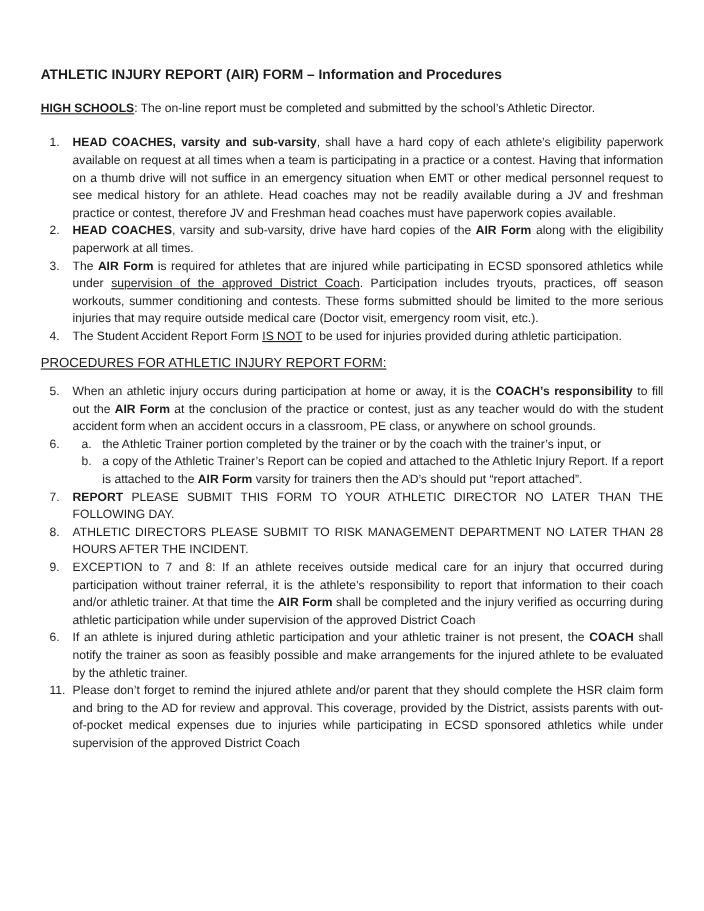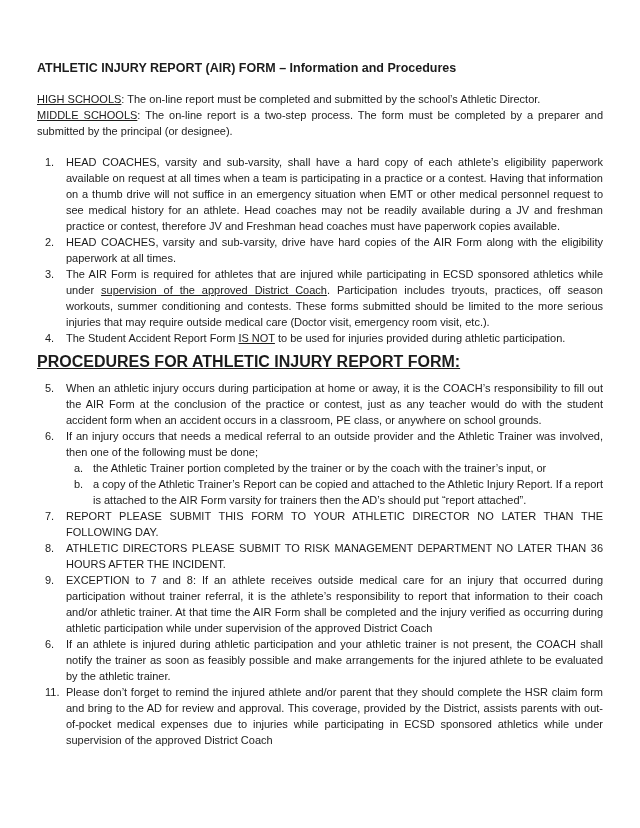--- a/index.html
+++ b/index.html
@@ -23,23 +23,23 @@
     font-weight: bold;
     margin: 0 0 14px 0;
   }
   .para {
     font-size: 11px;
     line-height: 16px;
     margin: 0;
     text-align: justify;
   }
   .section-heading {
-    font-size: 16px;
+    font-size: 12px;
     line-height: 16px;
-    font-weight: bold;
+    font-weight: normal;
     text-decoration: underline;
     margin: 8px 0 10px 0;
   }
   .list { margin: 0; }
   .para + .list { margin-top: 15px; }
   .list-item {
     position: relative;
     padding-left: 29px;
     font-size: 11px;
     line-height: 16px;
@@ -53,31 +53,30 @@
   .sub-item {
     position: relative;
     padding-left: 27px;
     text-align: justify;
   }
   .sub-label {
     position: absolute;
     left: 8px;
     top: 0;
   }
-  .b { font-weight: normal; margin-top: 44px; }
+  .b { font-weight: bold; margin-top: 44px; }
   .u { text-decoration: underline; }
 </style>
 </head>
 <body>
 
 <div class="page">
   <h1 class="doc-title">ATHLETIC INJURY REPORT (AIR) FORM – Information and Procedures</h1>
   <div id="doc-body">
       <p class="para"><span class="b u">HIGH SCHOOLS</span><span>: The on-line report must be completed and submitted by the school’s Athletic Director.</span></p>
-      <p class="para"><span class="b u">MIDDLE SCHOOLS</span><span>: The on-line report is a two-step process.  The form must be completed by a preparer and submitted by the principal (or designee).</span></p>
       <div class="list">
         <div class="list-item">
           <span class="num">1.</span>
           <div class="item-text"><span class="b ">HEAD COACHES, varsity and sub-varsity</span><span>, shall have a hard copy of each athlete’s eligibility paperwork available on request at all times when a team is participating in a practice or a contest. Having that information on a thumb drive will not suffice in an emergency situation when EMT or other medical personnel request to see medical history for an athlete.  Head coaches may not be readily available during a JV and freshman practice or contest, therefore JV and Freshman head coaches must have paperwork copies available.</span></div>
         </div>
         <div class="list-item">
           <span class="num">2.</span>
           <div class="item-text"><span class="b ">HEAD COACHES</span><span>, varsity and sub-varsity, drive have hard copies of the </span><span class="b ">AIR Form</span><span> along with the eligibility paperwork at all times.</span></div>
         </div>
         <div class="list-item">
@@ -90,31 +89,30 @@
         </div>
       </div>
       <p class="section-heading">PROCEDURES FOR ATHLETIC INJURY REPORT FORM:</p>
       <div class="list">
         <div class="list-item">
           <span class="num">5.</span>
           <div class="item-text"><span>When an athletic injury occurs during participation at home or away, it is the </span><span class="b ">COACH’s responsibility</span><span> to fill out the </span><span class="b ">AIR Form</span><span> at the conclusion of the practice or contest, just as any teacher would do with the student accident form when an accident occurs in a classroom, PE class, or anywhere on school grounds.</span></div>
         </div>
         <div class="list-item">
           <span class="num">6.</span>
-          <div class="item-text"><span>If an injury occurs that needs a medical referral to an outside provider and the Athletic Trainer was involved, then one of the following must be done;</span></div>
           <div class="sub-item"><span class="sub-label">a.</span><span>the Athletic Trainer portion completed by the trainer or by the coach with the trainer’s input, or</span></div>
           <div class="sub-item"><span class="sub-label">b.</span><span>a copy of the Athletic Trainer’s Report can be copied and attached to the Athletic Injury Report. If a report is attached to the </span><span class="b ">AIR Form</span><span> varsity for trainers then the AD’s should put “report attached”.</span></div>
         </div>
         <div class="list-item">
           <span class="num">7.</span>
           <div class="item-text"><span class="b ">REPORT</span><span> PLEASE SUBMIT THIS FORM TO YOUR ATHLETIC DIRECTOR NO LATER THAN THE FOLLOWING DAY.</span></div>
         </div>
         <div class="list-item">
           <span class="num">8.</span>
-          <div class="item-text"><span>ATHLETIC DIRECTORS PLEASE SUBMIT TO RISK MANAGEMENT DEPARTMENT NO LATER THAN 36 HOURS AFTER THE INCIDENT.</span></div>
+          <div class="item-text"><span>ATHLETIC DIRECTORS PLEASE SUBMIT TO RISK MANAGEMENT DEPARTMENT NO LATER THAN 28 HOURS AFTER THE INCIDENT.</span></div>
         </div>
         <div class="list-item">
           <span class="num">9.</span>
           <div class="item-text"><span>EXCEPTION to 7 and 8:  If an athlete receives outside medical care for an injury that occurred during participation without trainer referral, it is the athlete’s responsibility to report that information to their coach and/or athletic trainer. At that time the </span><span class="b ">AIR Form</span><span> shall be completed and the injury verified as occurring during athletic participation while under supervision of the approved District Coach</span></div>
         </div>
       </div>
       <div class="list">
         <div class="list-item">
           <span class="num">6.</span>
           <div class="item-text"><span>If an athlete is injured during athletic participation and your athletic trainer is not present, the </span><span class="b ">COACH</span><span> shall notify the trainer as soon as feasibly possible and make arrangements for the injured athlete to be evaluated by the athletic trainer.</span></div>

